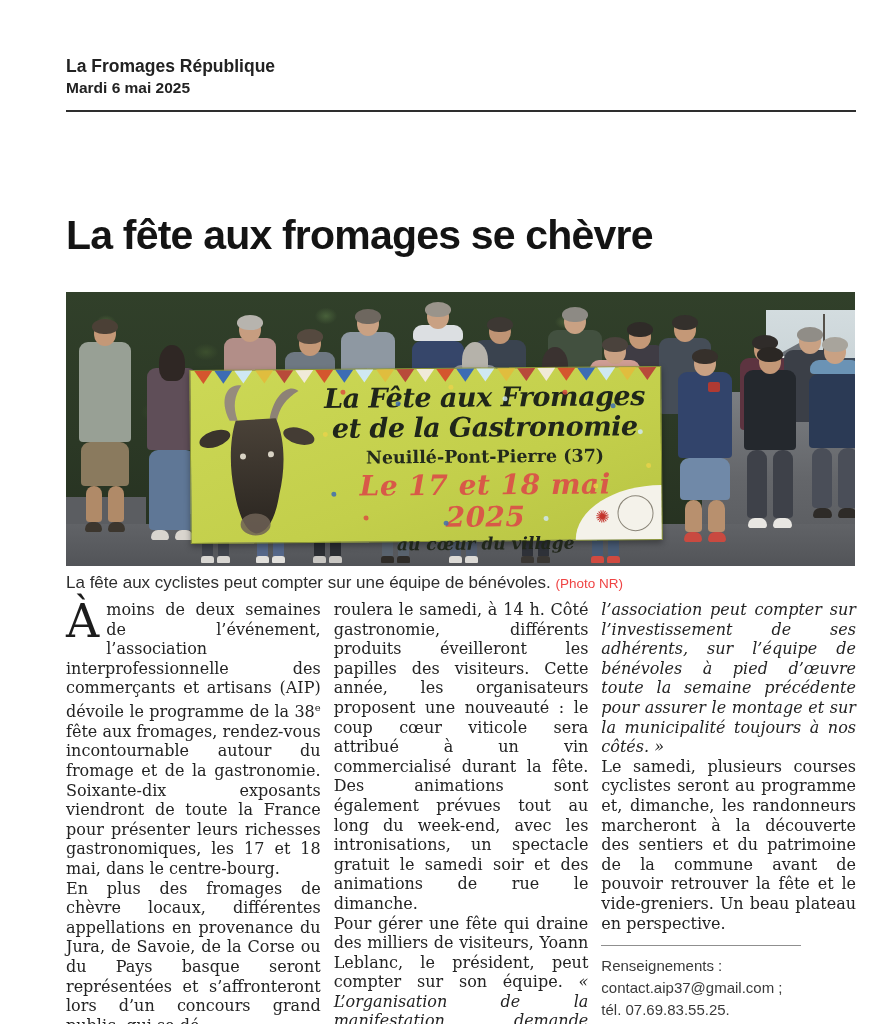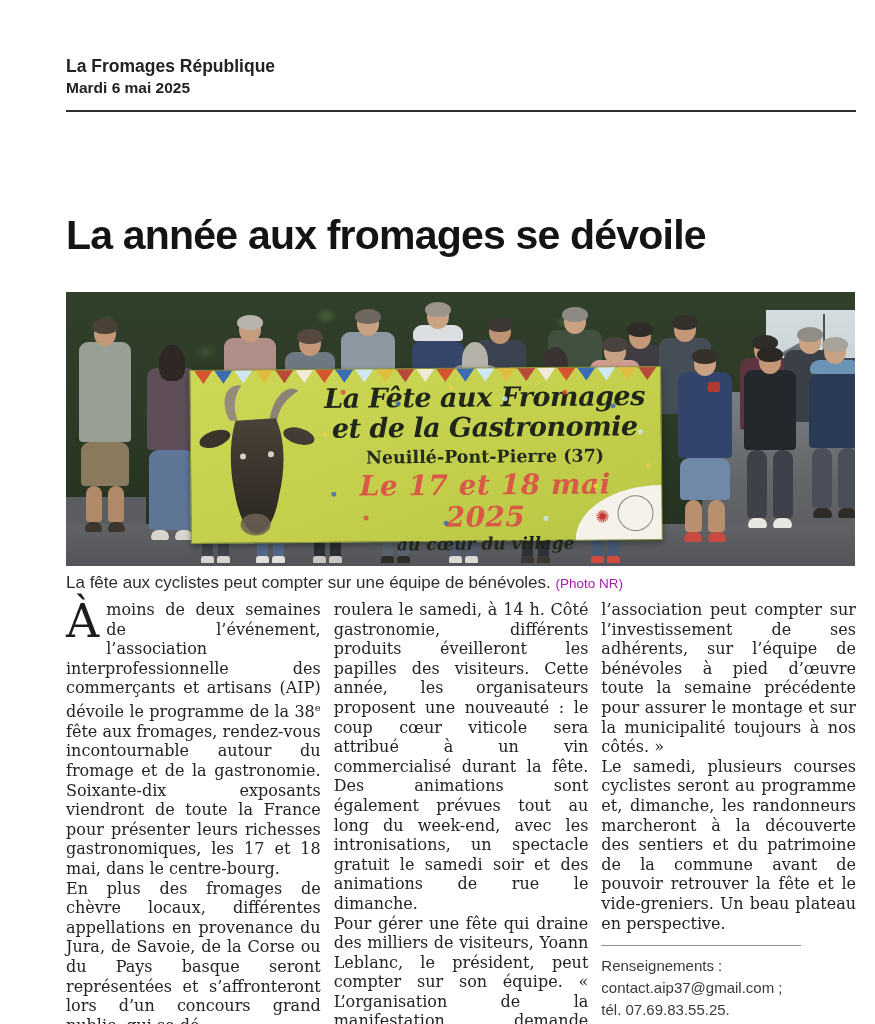--- a/index.html
+++ b/index.html
@@ -77,45 +77,45 @@
   .bl4{font-size:28px;font-weight:bold;font-style:italic;color:#d85948;line-height:32px;letter-spacing:0.5px;}
   .bl5{font-size:17px;font-weight:bold;font-style:italic;color:#20261a;line-height:21px;}
   #confetti-layer{position:absolute;inset:0;}
   .dot{position:absolute;width:5px;height:5px;border-radius:50%;opacity:.85;}
   #banner-corner{position:absolute;right:0;bottom:0;width:86px;height:54px;background:#f4f2ea;border-top-left-radius:100% 100%;}
   .logo-red{position:absolute;right:52px;bottom:12px;font-size:17px;color:#c3342c;transform:rotate(-15deg);}
   .logo-circle{position:absolute;right:8px;bottom:8px;width:34px;height:34px;border:1.5px solid #8a8578;border-radius:50%;}
 
   
   #caption{position:absolute;left:66px;top:573px;width:790px;font-size:17px;color:#2e2e2e;}
-  #caption .credit{font-size:13.5px;color:#a21caf;}
+  #caption .credit{font-size:13.5px;color:#ef4444;}
 
   
   #columns{position:absolute;left:66px;top:600px;width:790px;display:flex;gap:13px;
            font-family:"DejaVu Serif",serif;font-size:16px;line-height:19.6px;color:#232323;text-align:justify;}
   .col{flex:1;min-width:0;}
   .col p{margin:0;}
   .dropcap{float:left;font-size:46px;line-height:38px;padding:2px 7px 0 0;font-weight:normal;color:#1c1c1c;}
-  .it{}
+  .it{font-style:italic;}
   sup{font-size:10px;}
   #contact{margin-top:12px;font-family:"Liberation Sans",sans-serif;font-size:15px;line-height:22px;color:#3a3a3a;
            border-top:1px solid #8f8f8f;padding-top:9px;width:200px;}
   #contact div{white-space:nowrap;}
 </style>
 </head>
 <body>
 
 <div id="page">
 
   <div id="masthead">
     <div class="paper-name">La Fromages République</div>
     <div class="paper-date">Mardi 6 mai 2025</div>
   </div>
 
-  <div id="headline">La année aux fromages se dévoile</div>
+  <div id="headline">La fête aux fromages se chèvre</div>
 
   <div id="photo">
     <div class="hedge"></div>
     <div class="sky"></div>
     <div class="roof"></div>
     <div class="house"></div>
     <div class="pole"></div>
     <div class="far-trees"></div>
     <div class="asphalt-right"></div>
     <div class="asphalt-left"></div>

